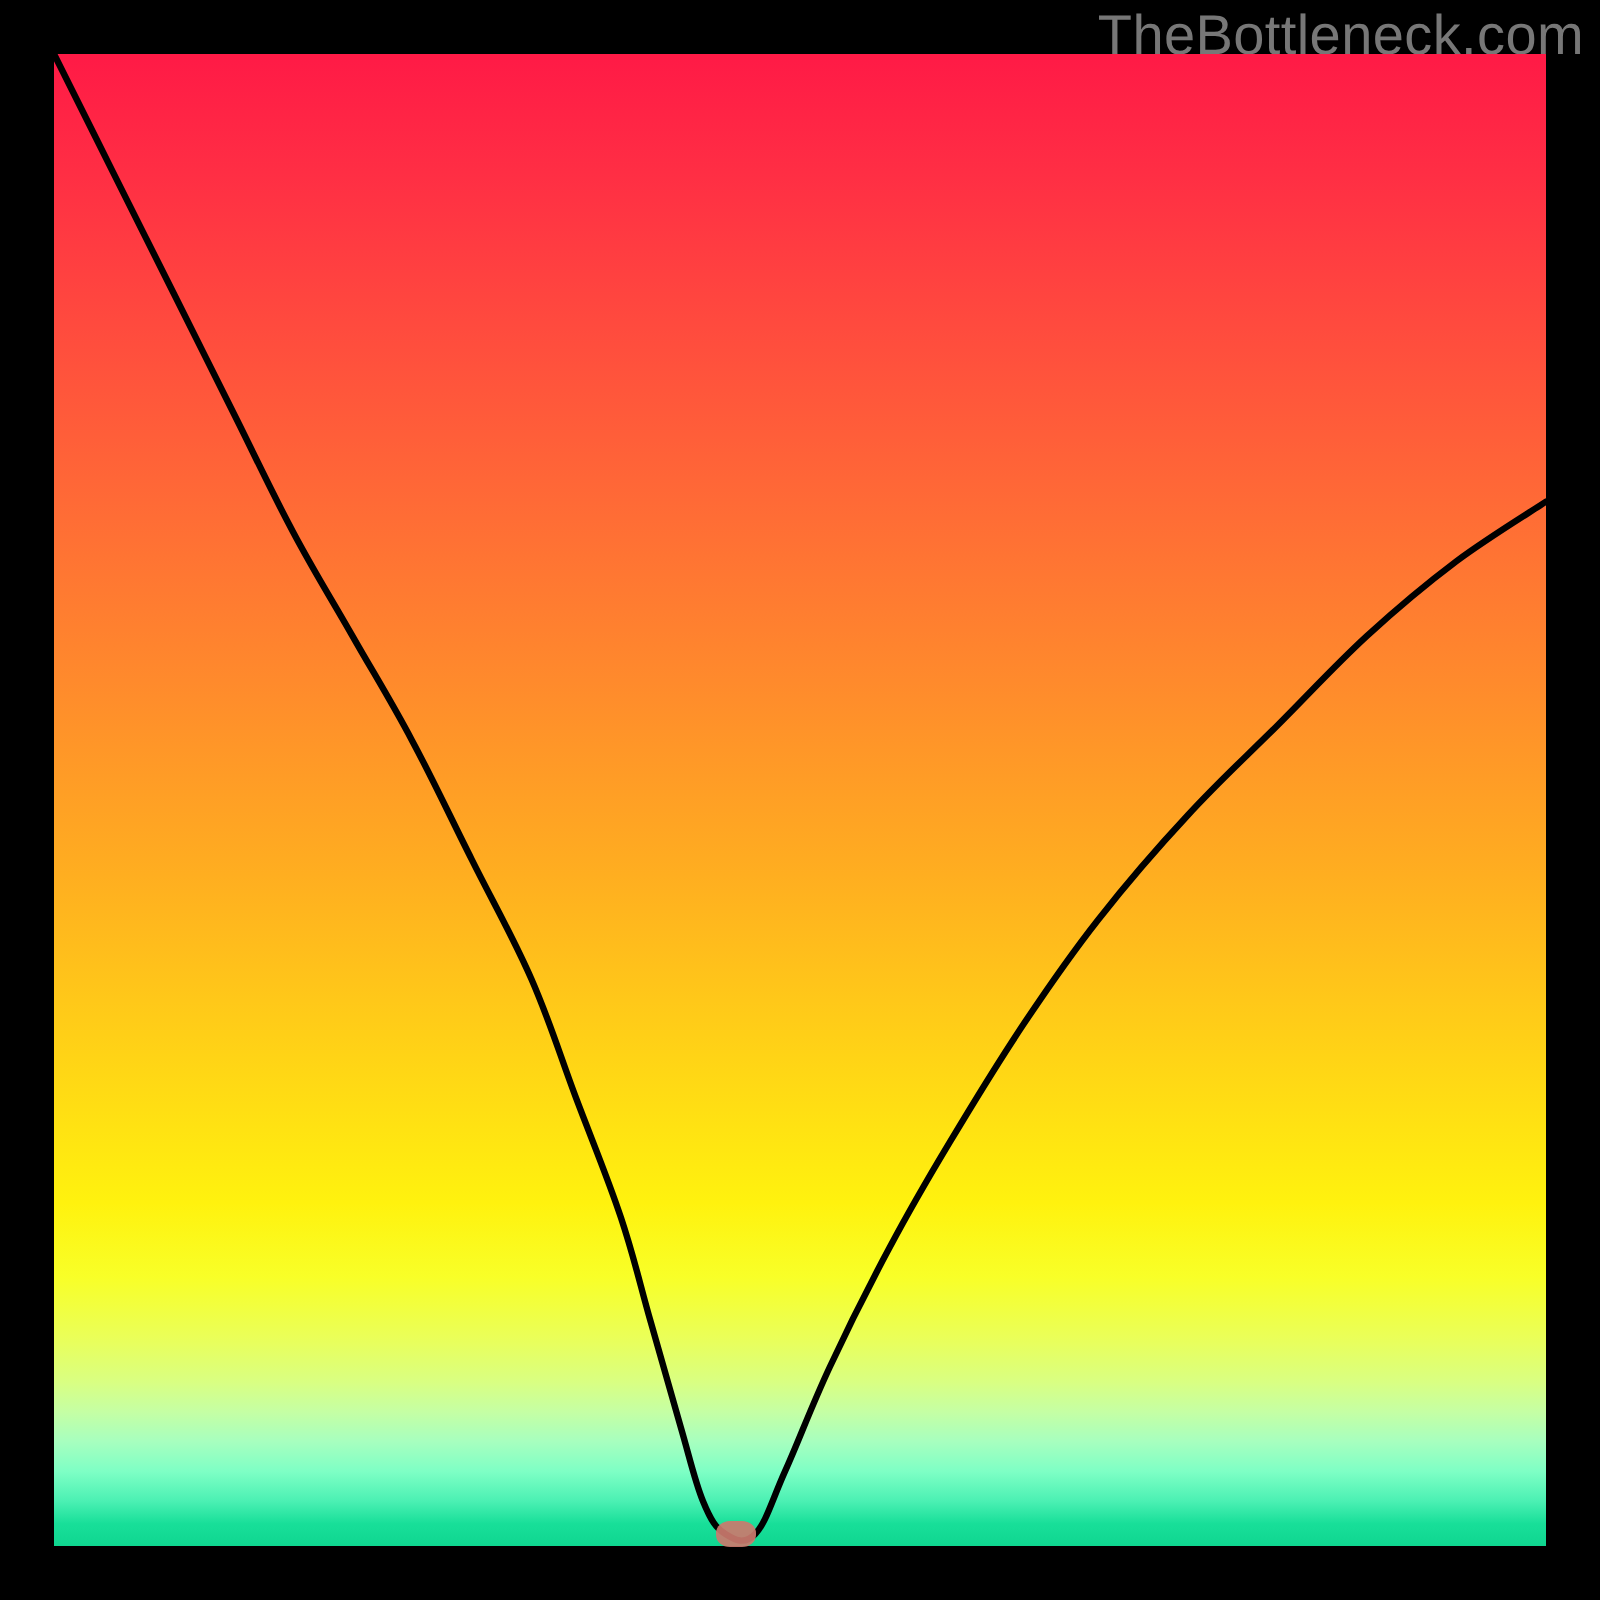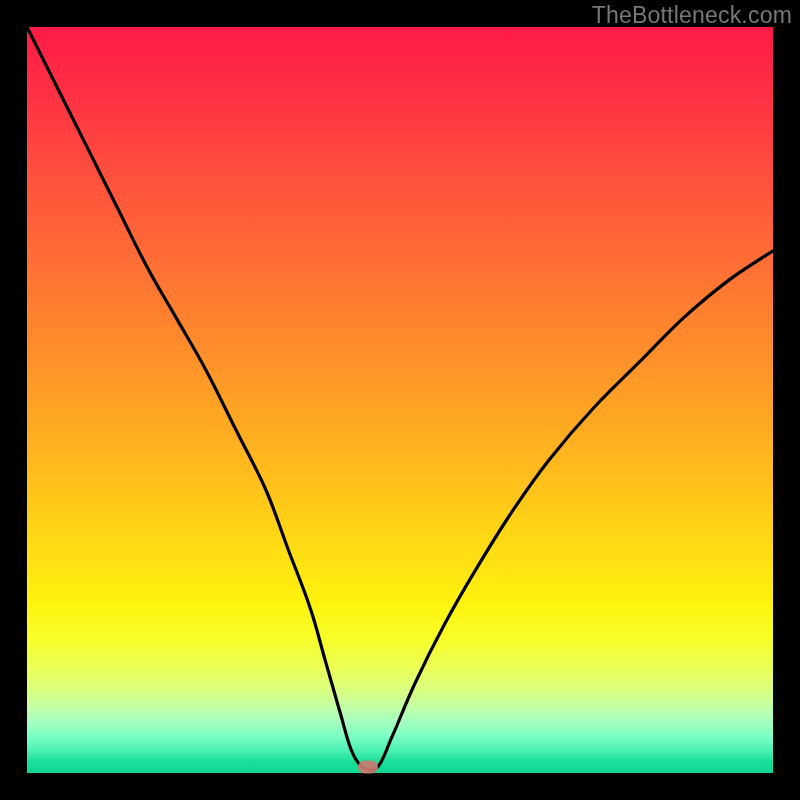--- a/index.html
+++ b/index.html
@@ -40,21 +40,21 @@
       #7effc5 95%,
       #4bf0b3 97%,
       #18df99 98.5%,
       #0fd690 100%);
   }
   .watermark {
     position: absolute;
     top: 2px;
     right: 8px;
     color: #777;
-    font-size: 23px;
+    font-size: 28px;
     font-weight: 500;
     letter-spacing: 0.2px;
     user-select: none;
   }
   svg.curve {
     position: absolute;
     left: 0;
     top: 0;
     width: 746px;
     height: 746px;

